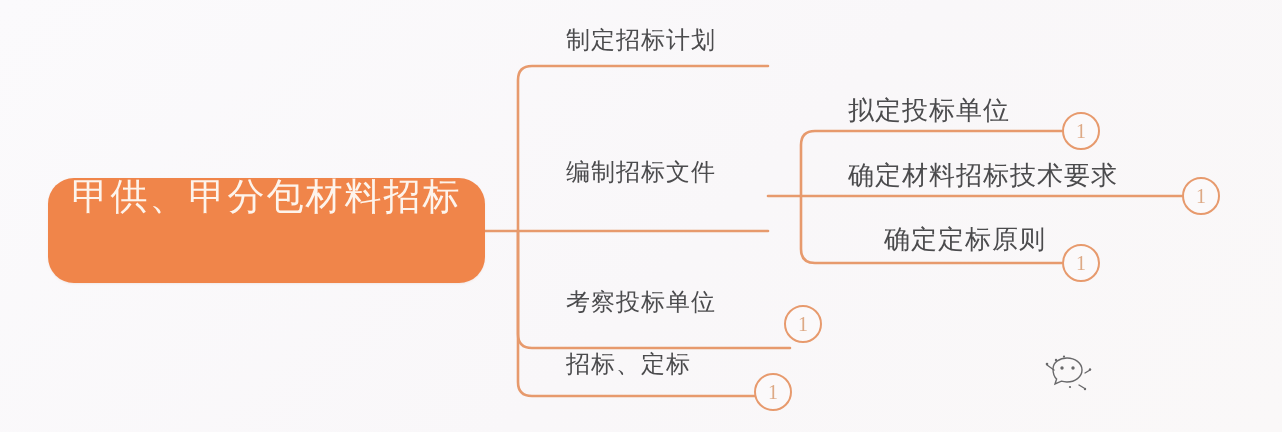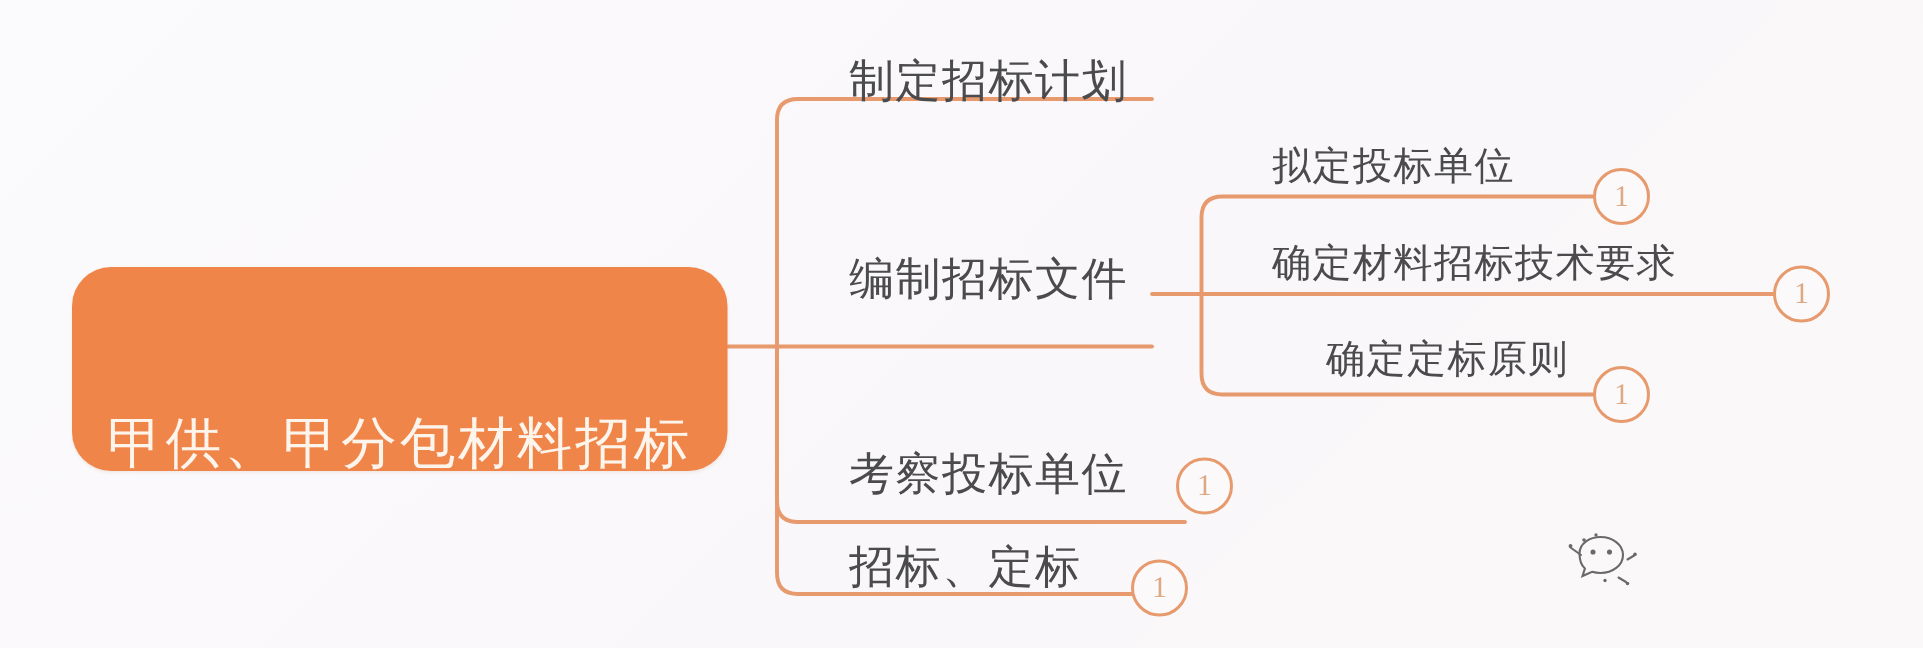--- a/index.html
+++ b/index.html
@@ -27,46 +27,46 @@
     height: 432px;
     pointer-events: none;
   }
 
   
   .root-node {
     position: absolute;
     left: 48px;
     top: 178px;
     width: 437px;
-    height: 136px;
+    height: 105px;
     background: #f0854a;
     border-radius: 26px;
     display: flex;
-    align-items: flex-end;
+    align-items: flex-start;
     justify-content: center;
     box-shadow: 0 1px 2px rgba(180,110,70,0.10);
   }
   .root-label {
     color: #fdf4ec;
     font-size: 37px;
     letter-spacing: 2px;
     line-height: 1;
     white-space: nowrap;
   }
 
   
   .node-label {
     position: absolute;
     color: #4b4b4d;
     font-size: 26px;
     line-height: 1;
     white-space: nowrap;
     letter-spacing: 1px;
   }
-  .node-label.lv1 { font-size: 30px; margin-top: 12px; }
+  .node-label.lv1 { font-size: 24px; }
   .node-label.lv2 { font-size: 26px; }
 
   
   .badge {
     position: absolute;
     width: 38px;
     height: 38px;
     border: 2px solid #e79a6d;
     border-radius: 50%;
     background: #fbf9fa;

